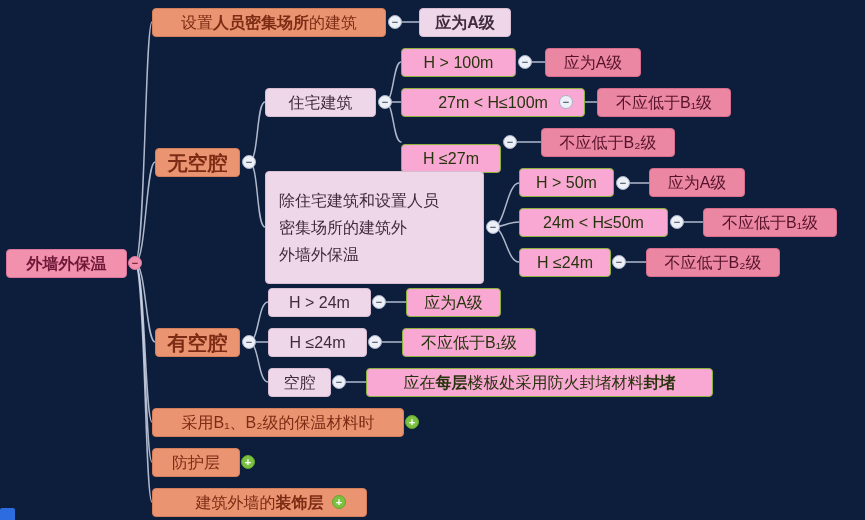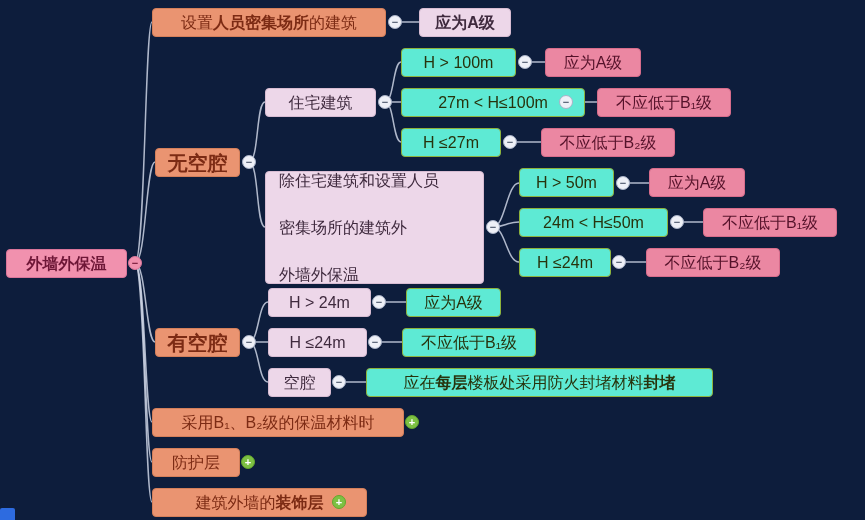--- a/index.html
+++ b/index.html
@@ -8,21 +8,21 @@
           font-family:"Liberation Sans","DejaVu Sans",sans-serif;}
   svg.edges{position:absolute;left:0;top:0;pointer-events:none;}
   svg.edges path{stroke:#cdd3e4;stroke-width:1.5;fill:none;opacity:.85;stroke-linecap:round;}
 
   .node{position:absolute;box-sizing:border-box;height:29px;display:flex;align-items:center;
         justify-content:center;padding:0 8px;border-radius:4px;font-size:16px;white-space:nowrap;
         line-height:1;}
   .node b{font-weight:bold;}
   .rootnode{background:#f191ae;color:#6e1737;border:1px solid #d9759a;font-weight:600;}
   .salmon{background:#ea9471;color:#7c2b14;border:1px solid #d47f5a;}
-  .green{background:#5eead4;color:#27330c;border:1px solid #8db23c;}
+  .green{background:#f9a8d4;color:#27330c;border:1px solid #8db23c;}
   .pink{background:#eb87a2;color:#55122a;border:1px solid #d76c8b;}
   .lav{background:#edd7e9;color:#3f2a3e;border:1px solid #d7bcd2;}
   .lvl1{font-size:20px;font-weight:bold;}
   .bold-node{font-weight:bold;}
   .multi{height:113px;flex-direction:column;align-items:flex-start;justify-content:center;
          line-height:27px;padding:0 13px;}
 
   .toggle{position:absolute;width:14px;height:14px;border-radius:50%;box-sizing:border-box;
           display:flex;align-items:center;justify-content:center;font-size:11px;font-weight:bold;
           line-height:1;cursor:pointer;}
@@ -96,28 +96,28 @@
     <span>应为A级</span>
   </div>
 
   <div class="node green" style="left:401px;top:88px;width:184px;">
     <span>27m &lt; H≤100m</span>
   </div>
   <div class="node pink" style="left:597px;top:88px;width:134px;">
     <span>不应低于B₁级</span>
   </div>
 
-  <div class="node green" style="left:401px;top:128px;width:100px;">
+  <div class="node green" style="left:401px;top:144px;width:100px;">
     <span>H ≤27m</span>
   </div>
   <div class="node pink" style="left:541px;top:128px;width:134px;">
     <span>不应低于B₂级</span>
   </div>
 
-  <div class="node lav multi" style="left:265px;top:171px;width:219px;gap:20px;">
+  <div class="node lav multi" style="left:265px;top:171px;width:219px;">
     <div>除住宅建筑和设置人员</div>
     <div>密集场所的建筑外</div>
     <div>外墙外保温</div>
   </div>
 
   <div class="node green" style="left:519px;top:168px;width:95px;">
     <span>H &gt; 50m</span>
   </div>
   <div class="node pink" style="left:649px;top:168px;width:96px;">
     <span>应为A级</span>

